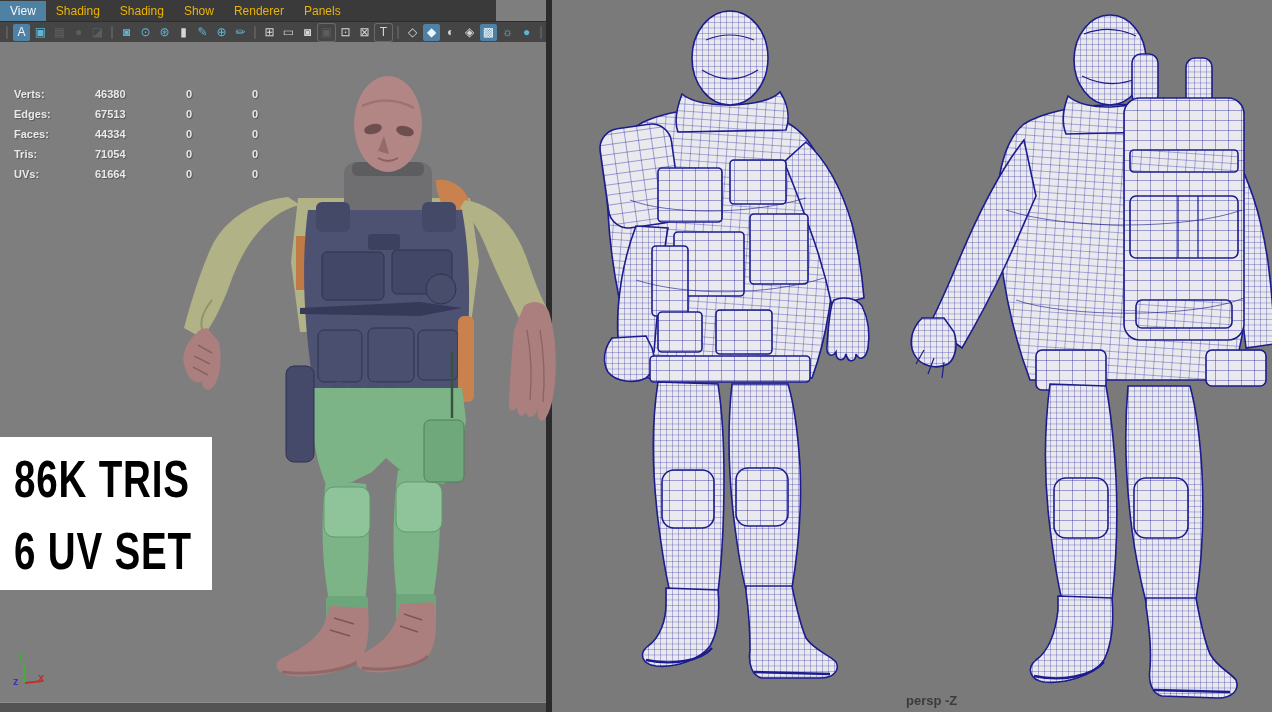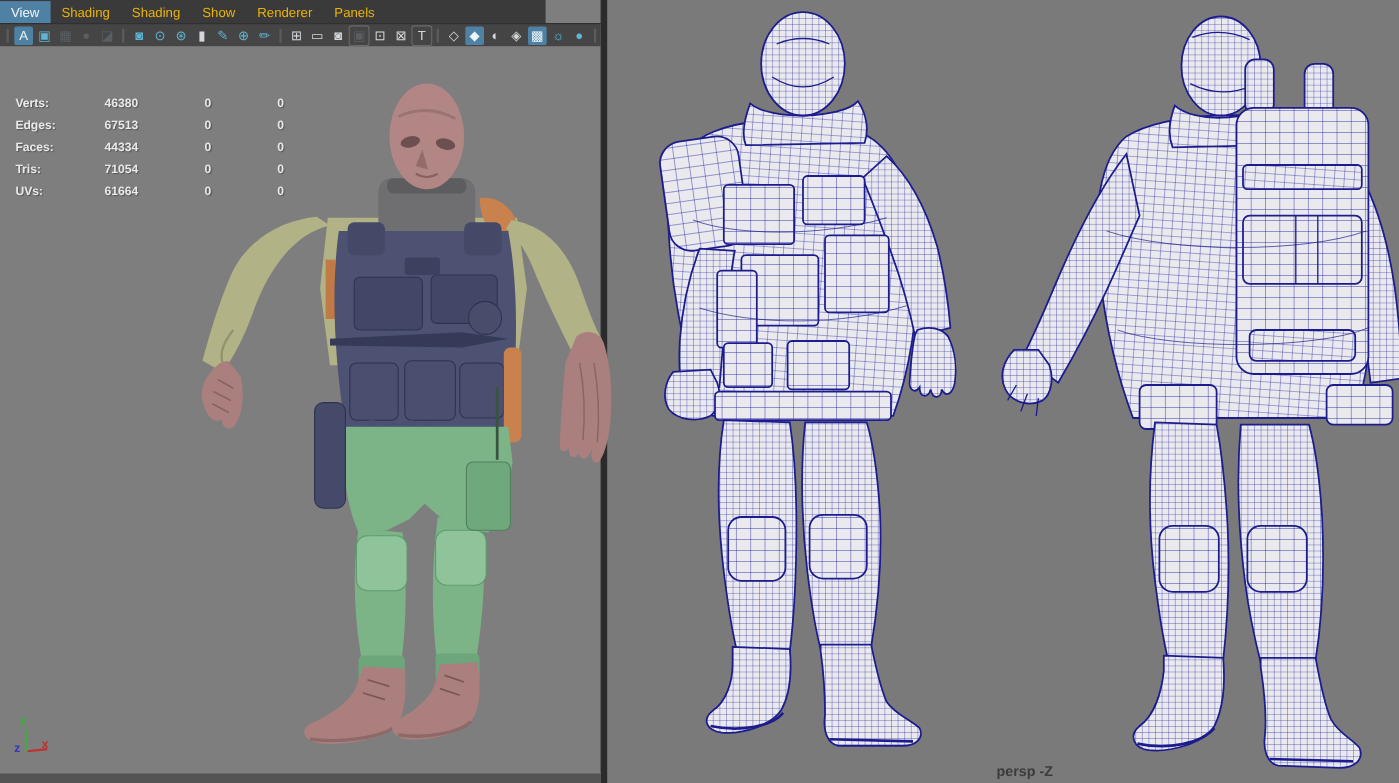--- a/index.html
+++ b/index.html
@@ -200,20 +200,24 @@
 
       <g>
         <path d="M330,606 L368,608 C370,630 368,650 360,660 C348,672 312,678 292,676 C276,674 272,664 282,658 C300,650 318,638 324,624 Z" fill="var(--boots)"></path>
         <path d="M282,672 C310,676 348,670 360,660" stroke="#8f6868" stroke-width="3" fill="none"></path>
         <path d="M400,604 L434,602 C438,626 436,646 428,656 C418,668 388,674 370,672 C356,670 352,660 362,654 C378,646 392,634 396,620 Z" fill="var(--boots)"></path>
         <path d="M362,668 C388,672 418,666 428,656" stroke="#8f6868" stroke-width="3" fill="none"></path>
         <path d="M334,618 l20,6 M330,630 l20,6 M404,614 l18,6 M400,626 l18,6" stroke="#7c5757" stroke-width="1.5"></path>
       </g>
     </svg>
 
+    <div id="overlay-box">
+      <div class="ov-line" id="ov1">86K TRIS</div>
+      <div class="ov-line" id="ov2">6 UV SET</div>
+    </div>
 
     <div id="gizmo">
       <div class="abs" style="left:23px;top:18px;width:2px;height:20px;background:#3fae3f"></div>
       <div class="abs" style="left:25px;top:36px;width:18px;height:2px;background:#c03030;transform:rotate(-6deg)"></div>
       <span class="lbl" style="left:18px;top:4px;color:#3fae3f">y</span>
       <span class="lbl" style="left:38px;top:26px;color:#c03030">x</span>
       <span class="lbl" style="left:13px;top:30px;color:#3535c0">z</span>
     </div>
 
     <div id="win-edge"></div>

